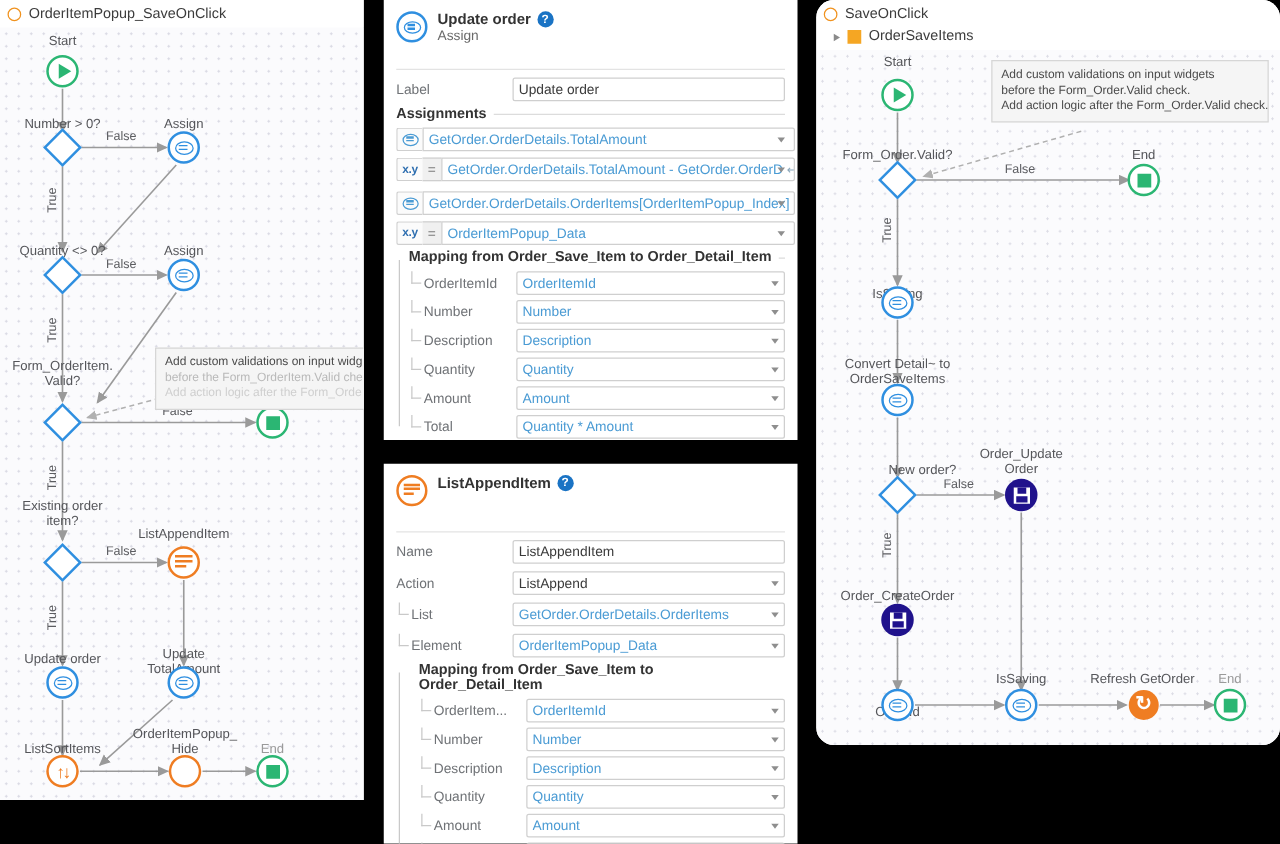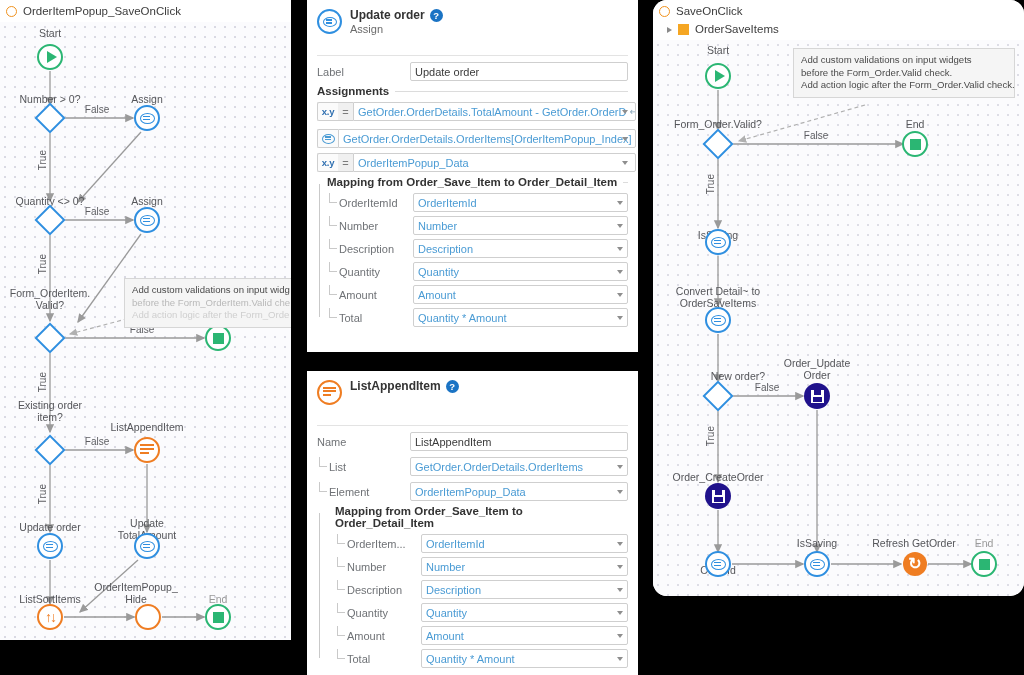--- a/index.html
+++ b/index.html
@@ -330,21 +330,21 @@
       <div class="nlabel" style="left:50px; top:266px;">Form_OrderItem.
 Valid?</div>
       <div class="nlabel" style="left:218px; top:294px;">End</div>
       <div class="nlabel" style="left:50px; top:378px;">Existing order
 item?</div>
       <div class="nlabel" style="left:147px; top:400px;">ListAppendItem</div>
       <div class="nlabel" style="left:50px; top:500px;">Update order</div>
       <div class="nlabel" style="left:147px; top:496px;">Update
 TotalAmount</div>
       <div class="nlabel" style="left:50px; top:572px;">ListSortItems</div>
-      <div class="nlabel" style="left:136px; top:560px;">OrderItemPopup_
+      <div class="nlabel" style="left:148px; top:560px;">OrderItemPopup_
 Hide</div>
       <div class="nlabel dim" style="left:218px; top:572px;">End</div>
 
       <div class="elabel" style="left:97px; top:82px;">False</div>
       <div class="elabel vert" style="left:42px; top:128px;">True</div>
       <div class="elabel" style="left:97px; top:184px;">False</div>
       <div class="elabel vert" style="left:42px; top:232px;">True</div>
       <div class="elabel" style="left:142px; top:302px;">False</div>
       <div class="elabel vert" style="left:42px; top:350px;">True</div>
       <div class="elabel" style="left:97px; top:414px;">False</div>
@@ -412,20 +412,27 @@
         <div class="fctl">
           <span class="txt">Update order</span>
         </div>
       </div>
 
       <div class="section-title">
         <span>Assignments</span>
         <span class="rule"></span>
       </div>
 
+      <div class="arow" style="margin-bottom:5px;">
+        <div class="aicon var">
+            <i></i>
+          </div>
+        <div class="afield">GetOrder.OrderDetails.TotalAmount</div>
+        <div class="caret" style="margin-left:-14px; z-index:2;"></div>
+      </div>
 
       <div class="arow" style="margin-bottom:8px;">
         <div class="aicon xy">x.y</div>
         <div class="aeq">=</div>
         <div class="afield">
           <span class="txt">GetOrder.OrderDetails.TotalAmount - GetOrder.OrderD</span>
           <span class="ret">↵</span>
         </div>
         <div class="caret" style="margin-left:-14px; z-index:2;"></div>
       </div>
@@ -516,20 +523,27 @@
     <div class="pp-body">
       <div class="hr"></div>
 
       <div class="frow" style="margin-bottom:6px;">
         <div class="flabel">Name</div>
         <div class="fctl">
           <span class="txt">ListAppendItem</span>
         </div>
       </div>
 
+      <div class="frow" style="margin-bottom:6px;">
+        <div class="flabel">Action</div>
+        <div class="fctl">
+          <span class="txt">ListAppend</span>
+          <span class="caret"></span>
+        </div>
+      </div>
 
       <div class="frow" style="margin-bottom:6px;">
         <div class="flabel ind">List</div>
         <div class="fctl expr">
           <span class="txt">GetOrder.OrderDetails.OrderItems</span>
           <span class="caret"></span>
         </div>
       </div>
 
       <div class="frow" style="margin-bottom:0;">

